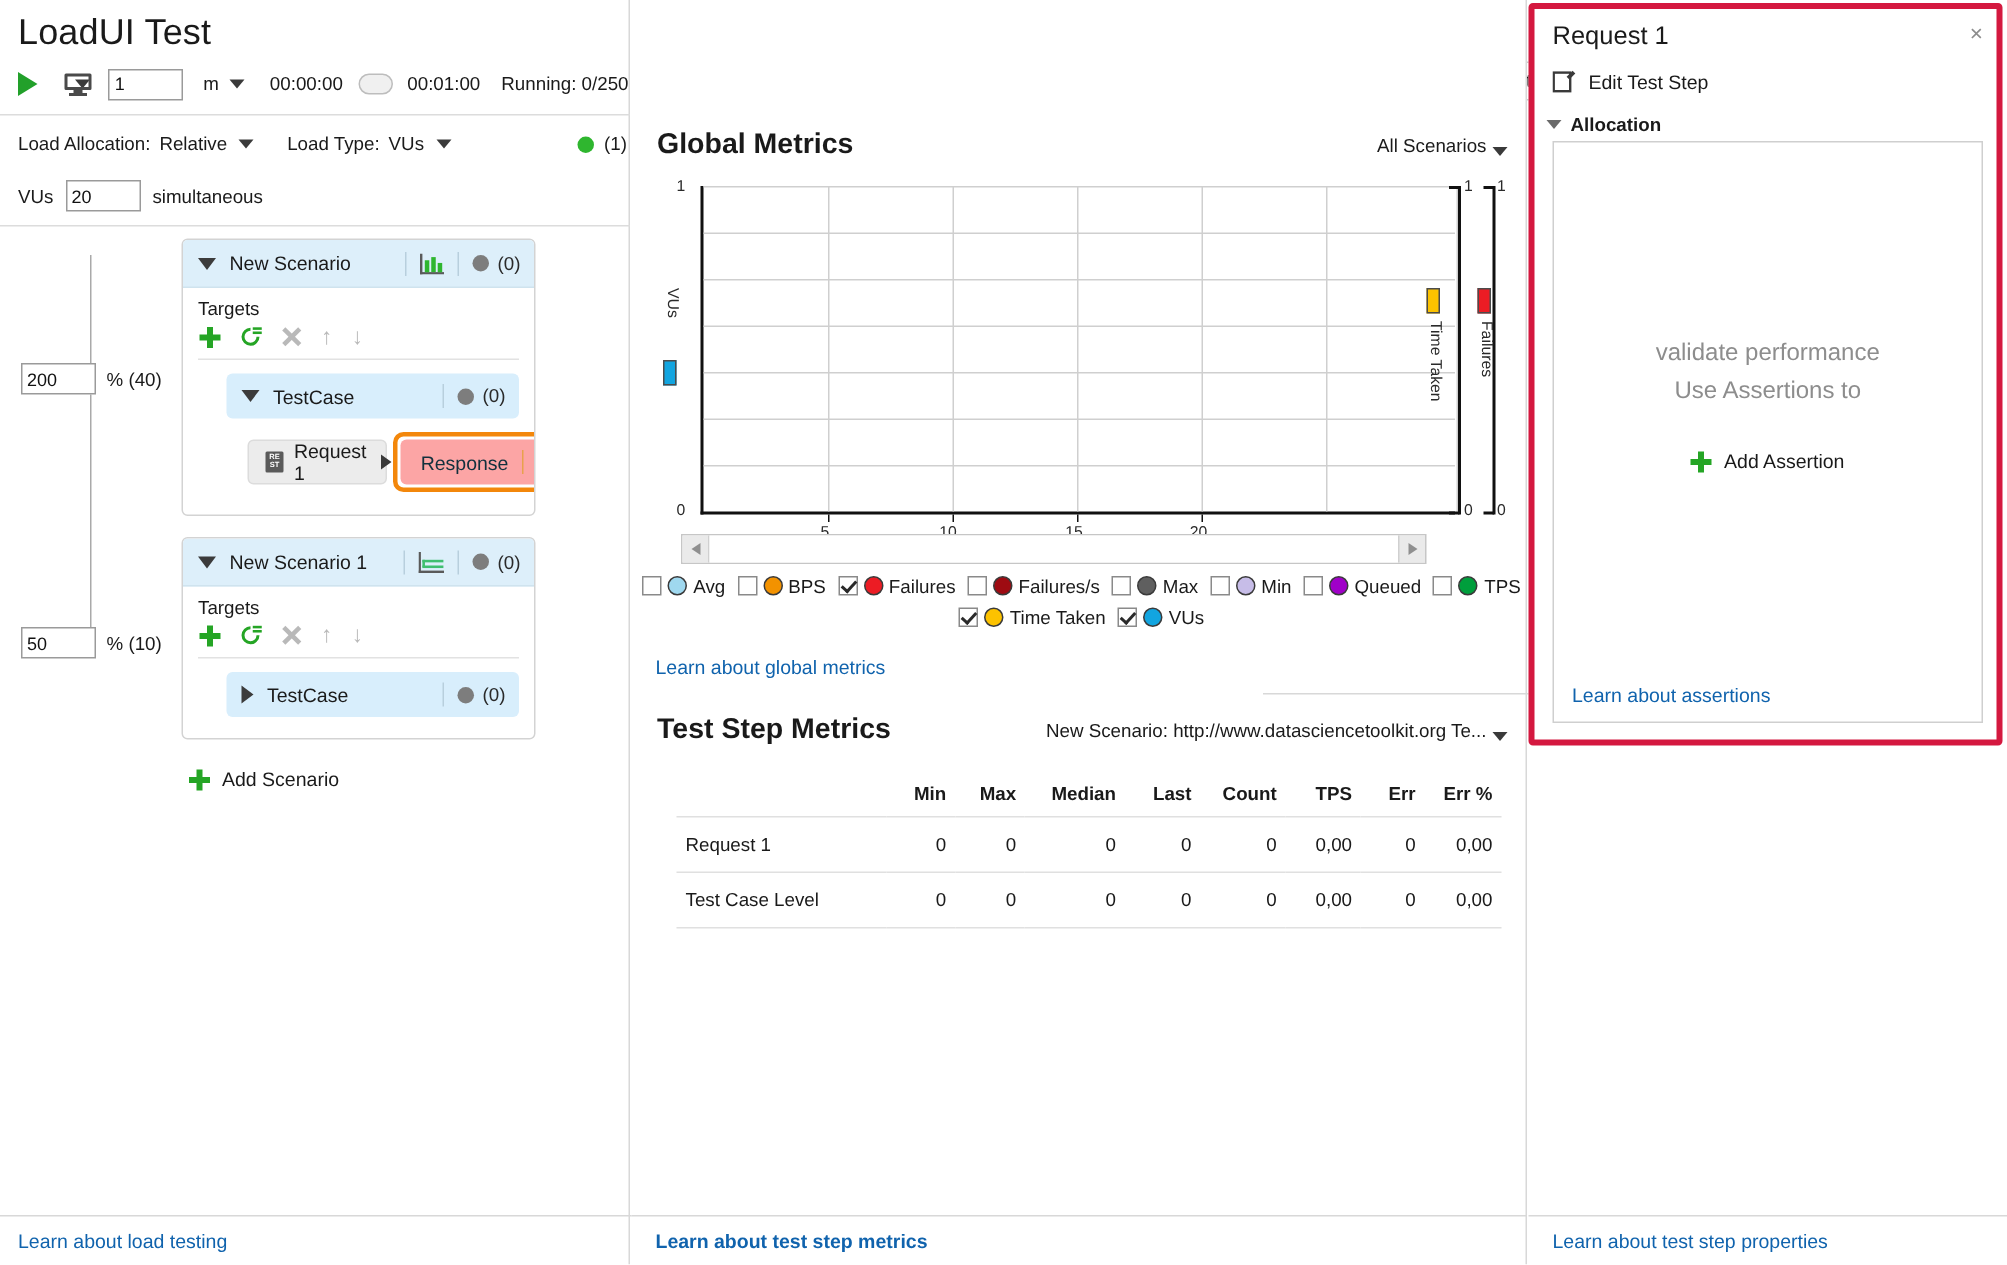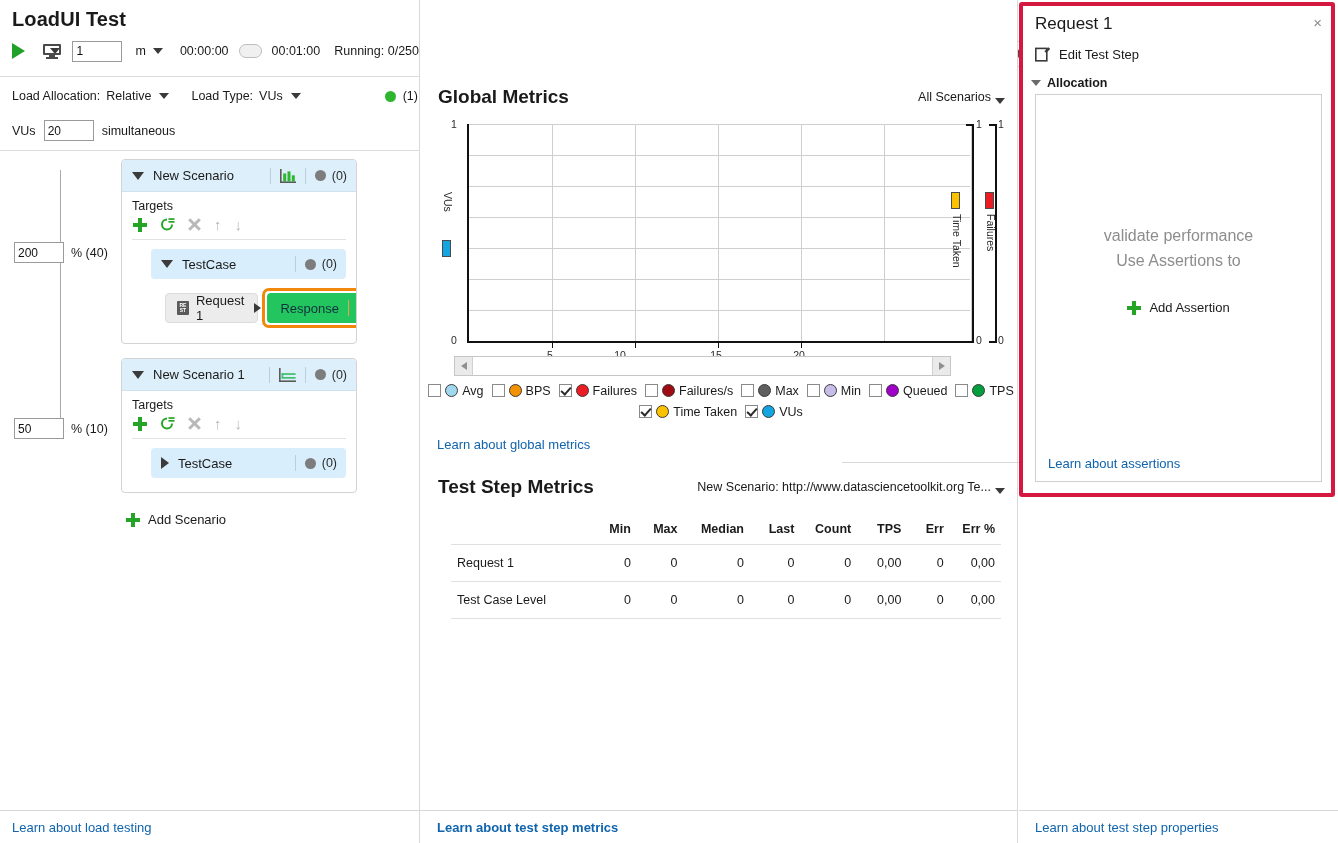--- a/index.html
+++ b/index.html
@@ -17,21 +17,21 @@
   #left-col {
     position: absolute; left: 0; top: 0;
     width: 420px; height: 843px;
     border-right: 1px solid #d8d8d8;
     background: #fff;
   }
   #title-bar {
     padding: 8px 0 4px 12px;
   }
   #title-bar .app-title {
-    font-size: 20px; font-weight: 700; color: #1a1a1a;
+    font-size: 24px; font-weight: 400; color: #1a1a1a;
     letter-spacing: .1px;
   }
   #toolbar {
     display: flex; align-items: center; gap: 0;
     height: 32px; padding: 0 0 0 12px;
     white-space: nowrap;
   }
   .play-btn {
     width: 0; height: 0;
     border-left: 13px solid #22a02a;
@@ -182,21 +182,21 @@
     border-left: 7px solid #3a3a3a;
     border-top: 5px solid transparent;
     border-bottom: 5px solid transparent;
   }
   .response-wrap {
     border: 3px solid #f3870b; border-radius: 7px; padding: 2px;
     display: inline-flex;
   }
   .response-chip {
     display: flex; align-items: center; height: 30px; padding: 0 10px 0 13px;
-    background: #22c55e; border-radius: 4px; font-size: 13px; color: #12303d; cursor: pointer;
+    background: #fca5a5; border-radius: 4px; font-size: 13px; color: #12303d; cursor: pointer;
   }
   .response-chip .vsep { background: #e8a14d; }
 
   
   .bar-icon { width: 16px; height: 14px; position: relative; cursor: pointer; }
   .ramp-icon { width: 17px; height: 14px; position: relative; cursor: pointer; }
 
   .add-scenario {
     position: absolute; left: 126px; top: 512px;
     display: flex; align-items: center; gap: 8px;
@@ -567,21 +567,21 @@
         <div class="gl-v" style="left:249px;"></div>
         <div class="gl-v" style="left:332px;"></div>
         <div class="gl-v" style="left:415px;"></div>
         <div class="gl-v" style="left:502px;"></div>
         <div class="tick-x" style="left:83px;"></div>
         <div class="tick-x" style="left:166px;"></div>
         <div class="tick-x" style="left:249px;"></div>
         <div class="tick-x" style="left:332px;"></div>
       </div>
       <span class="xlab" style="left:112px; top:231px;">5</span>
-      <span class="xlab" style="left:182px; top:231px;text-decoration:underline;">10</span>
+      <span class="xlab" style="left:194px; top:231px;text-decoration:underline;">10</span>
       <span class="xlab" style="left:278px; top:231px;">15</span>
       <span class="xlab" style="left:361px; top:231px;">20</span>
 
       <div class="raxis" style="left:534px; top:6px; height:219px;"></div>
       <div class="raxis-cap" style="left:528px; top:6px;"></div>
       <div class="raxis-cap" style="left:528px; top:223px;"></div>
       <span class="axis-num" style="left:538px; top:0px;">1</span>
       <span class="axis-num" style="left:538px; top:216px;">0</span>
       <span class="legend-swatch" style="left:513px; top:74px; background:#fcc200;"></span>
       <span class="vlabel" style="left:513px; top:96px;">Time Taken</span>

